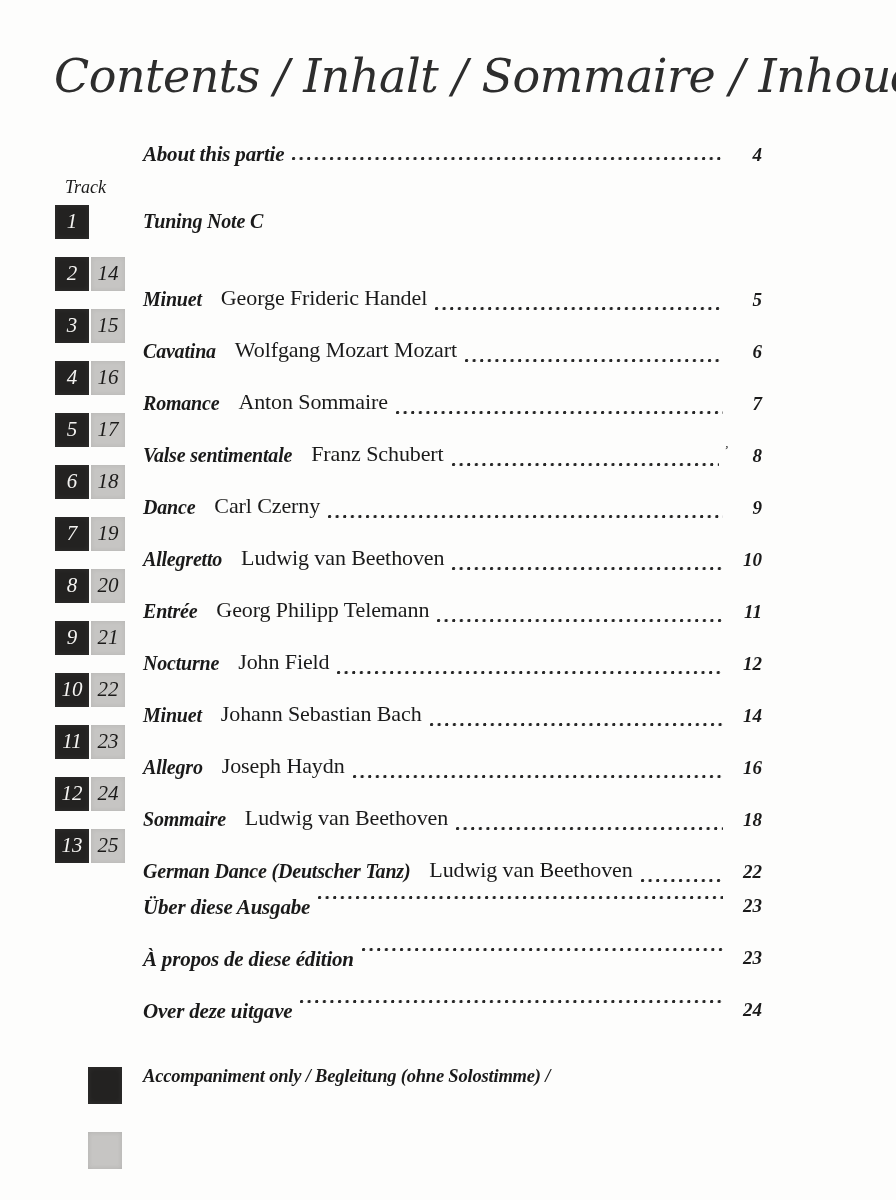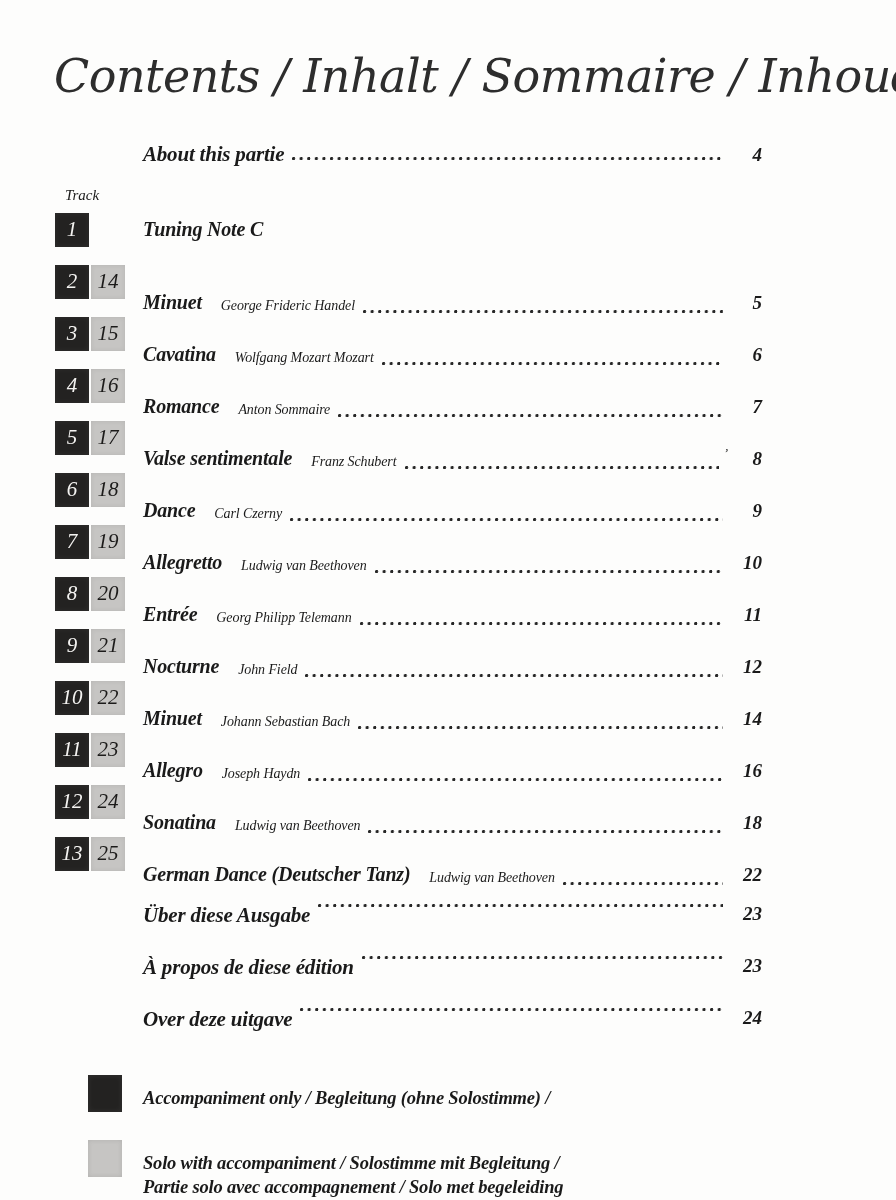--- a/index.html
+++ b/index.html
@@ -44,24 +44,24 @@
   }
   .plain-row .item-label{
     font-style:italic;
     font-weight:bold;
     font-size:21px;
     letter-spacing:-0.2px;
     white-space:nowrap;
   }
 
   .track-col-label{
-    margin:10px 0 0 10px;
+    margin:2px 0 0 10px;
     height:18px;
     font-style:italic;
-    font-size:15px;
+    font-size:18px;
     line-height:18px;
   }
 
   .toc-row{
     display:flex;
     align-items:center;
     height:52px;
   }
   .boxes{
     width:70px;
@@ -96,22 +96,21 @@
   }
   .piece-title{
     font-style:italic;
     font-weight:bold;
     font-size:20px;
     letter-spacing:-0.2px;
     white-space:nowrap;
     margin-right:19px;
   }
   .composer{
-    font-style:italic;
-    font-size:14px;
+    font-size:22px;
     letter-spacing:-0.1px;
     white-space:nowrap;
     margin-top:48px;
   }
   .leader{
     flex:1;
     height:5px;
     margin:0 5px 0 8px;
     background-image:radial-gradient(circle at 1.6px 2.6px, #262626 1.35px, transparent 1.85px);
     background-size:7.6px 5px;
@@ -160,21 +159,20 @@
   .swatch-solo{
     background:var(--gray-box);
     box-shadow: inset 0 0 5px rgba(0,0,0,0.1);
   }
   .legend-text{
     font-style:italic;
     font-weight:bold;
     font-size:18.5px;
     line-height:24px;
     letter-spacing:-0.2px;
-    margin-top:14px;
   }
 </style>
 </head>
 <body>
 
 <div class="page">
 
   <h1 class="main-title">Contents / Inhalt / Sommaire / Inhoud</h1>
 
   <div class="toc">
@@ -335,21 +333,21 @@
         <span class="page-num">16</span>
       </span>
     </div>
 
     <div class="toc-row">
       <span class="boxes">
         <span class="trk trk-black">12</span>
         <span class="trk trk-gray">24</span>
       </span>
       <span class="entry">
-        <span class="piece-title">Sonatina</span>
+        <span class="piece-title">Sommaire</span>
         <span class="composer">Ludwig van Beethoven</span>
         <span class="leader"></span>
         <span class="tick"></span>
         <span class="page-num">18</span>
       </span>
     </div>
 
     <div class="toc-row">
       <span class="boxes">
         <span class="trk trk-black">13</span>
@@ -392,20 +390,16 @@
 
   <div class="legend">
     <div class="legend-row">
       <span class="swatch swatch-accompaniment"></span>
       <span class="legend-text">
         <span>Accompaniment only / Begleitung (ohne Solostimme) /</span><br>
       </span>
     </div>
     <div class="legend-row">
       <span class="swatch swatch-solo"></span>
-      <span class="legend-text">
-        <span>Solo with accompaniment / Solostimme mit Begleitung /</span><br>
-        <span>Partie solo avec accompagnement / Solo met begeleiding</span>
-      </span>
     </div>
   </div>
 
 </div>
 
 </body></html>

